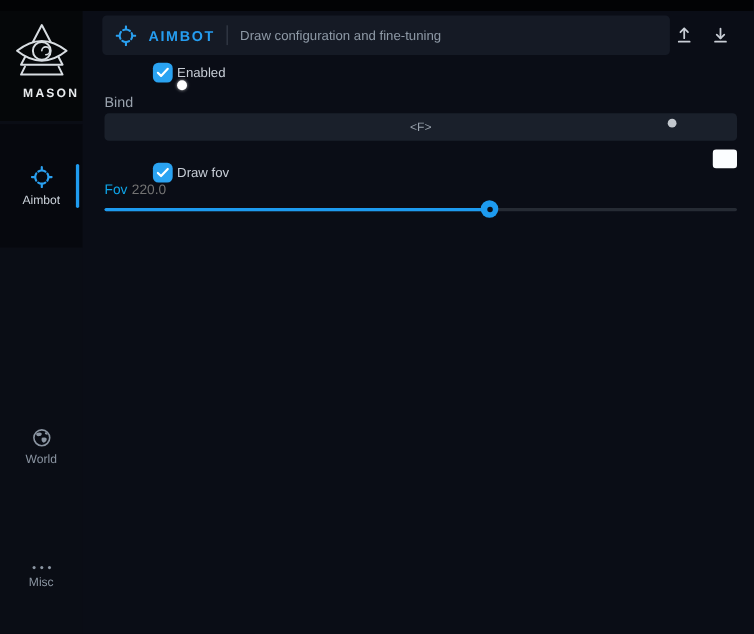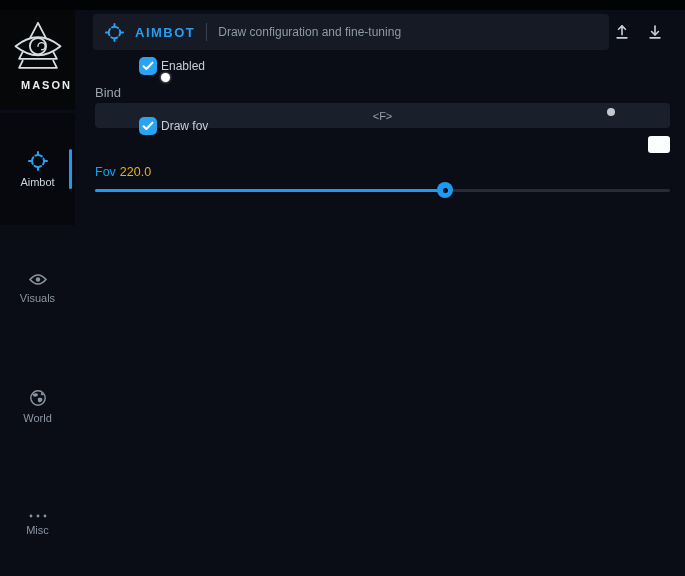--- a/index.html
+++ b/index.html
@@ -54,21 +54,21 @@
     position: absolute; top: 19px; width: 26px; height: 26px;
     display: flex; align-items: center; justify-content: center;
     border-radius: 4px; cursor: pointer; background: transparent;
   }
   .icon-btn.upload { left: 609px; }
   .icon-btn.download { left: 642px; }
 
   
   .check-row { position: absolute; left: 95px; display: flex; align-items: center; gap: 4px; margin-left: 44px; }
   .row-enabled { top: 57px; }
-  .row-drawfov { top: 117px; justify-content: center; }
+  .row-drawfov { top: 148px; justify-content: center; }
   .checkbox {
     width: 18px; height: 18px; border-radius: 5px; background: #2aa3f2;
     display: flex; align-items: center; justify-content: center; cursor: pointer;
     flex: none;
   }
   .check-label { font-size: 12px; color: #c7cdd6; }
 
   .field-label { position: absolute; left: 95px; font-size: 13px; color: #99a2ad; }
   .bind-label { top: 85px; }
 
@@ -89,21 +89,21 @@
     z-index: 5;
   }
 
   .color-swatch {
     position: absolute; left: 648px; top: 136px; width: 22px; height: 17px;
     background: #fbfdff; border-radius: 3px; cursor: pointer;
   }
 
   .fov-row { position: absolute; left: 95px; top: 165px; font-size: 12.5px; }
   .fov-name { color: #0ea5e9; }
-  .fov-value { color: #eab308; margin-left: 4px; }
+  .fov-value { color: #737373; margin-left: 4px; }
 
   .slider { position: absolute; left: 95px; top: 182px; width: 575px; height: 16px; cursor: pointer; }
   .slider-track {
     position: absolute; left: 0; top: 7px; width: 575px; height: 3px;
     background: #262b34; border-radius: 2px;
   }
   .slider-fill {
     position: absolute; left: 0; top: 7px; width: 350px; height: 3px;
     background: #1d9bf0; border-radius: 2px;
   }
@@ -144,29 +144,20 @@
       <span>
         <svg width="20" height="20" viewBox="0 0 20 20" stroke="#2aa0f0" stroke-width="2" fill="none" stroke-linecap="round">
           <circle cx="10" cy="10" r="6" stroke-dasharray="6.8 2.6" stroke-dashoffset="3.4"></circle>
           <path d="M10 1 V3.5 M10 16.5 V19 M1 10 H3.5 M16.5 10 H19"></path>
         </svg>
       </span>
       <span class="lbl">Aimbot</span>
       <span class="sel-indicator"></span>
     </div>
 
-    <div class="side-item item-visuals">
-      <span>
-        <svg width="20" height="15" viewBox="0 0 20 15" fill="none" stroke="#8b95a2" stroke-width="1.6" stroke-linecap="round">
-          <path d="M2 7.5 Q10 -1.5 18 7.5 Q10 16.5 2 7.5 Z"></path>
-          <circle cx="10" cy="7.5" r="2.2" fill="#8b95a2" stroke="none"></circle>
-        </svg>
-      </span>
-      <span class="lbl">Visuals</span>
-    </div>
 
     <div class="side-item item-world">
       <span>
         <svg width="18" height="18" viewBox="0 0 20 20" fill="none">
           <circle cx="10" cy="10" r="8" stroke="#8b95a2" stroke-width="1.6"></circle>
           <path d="M4 6 Q7 4 9 5 Q11 6 9 8 Q6 9 5 8 Z M10 10 Q14 9 15 11 Q15 14 12 15 Q9 14 10 10 Z M14 4 Q16 5 16 7 Q14 7 13 6 Z" fill="#8b95a2"></path>
         </svg>
       </span>
       <span class="lbl">World</span>
     </div>

